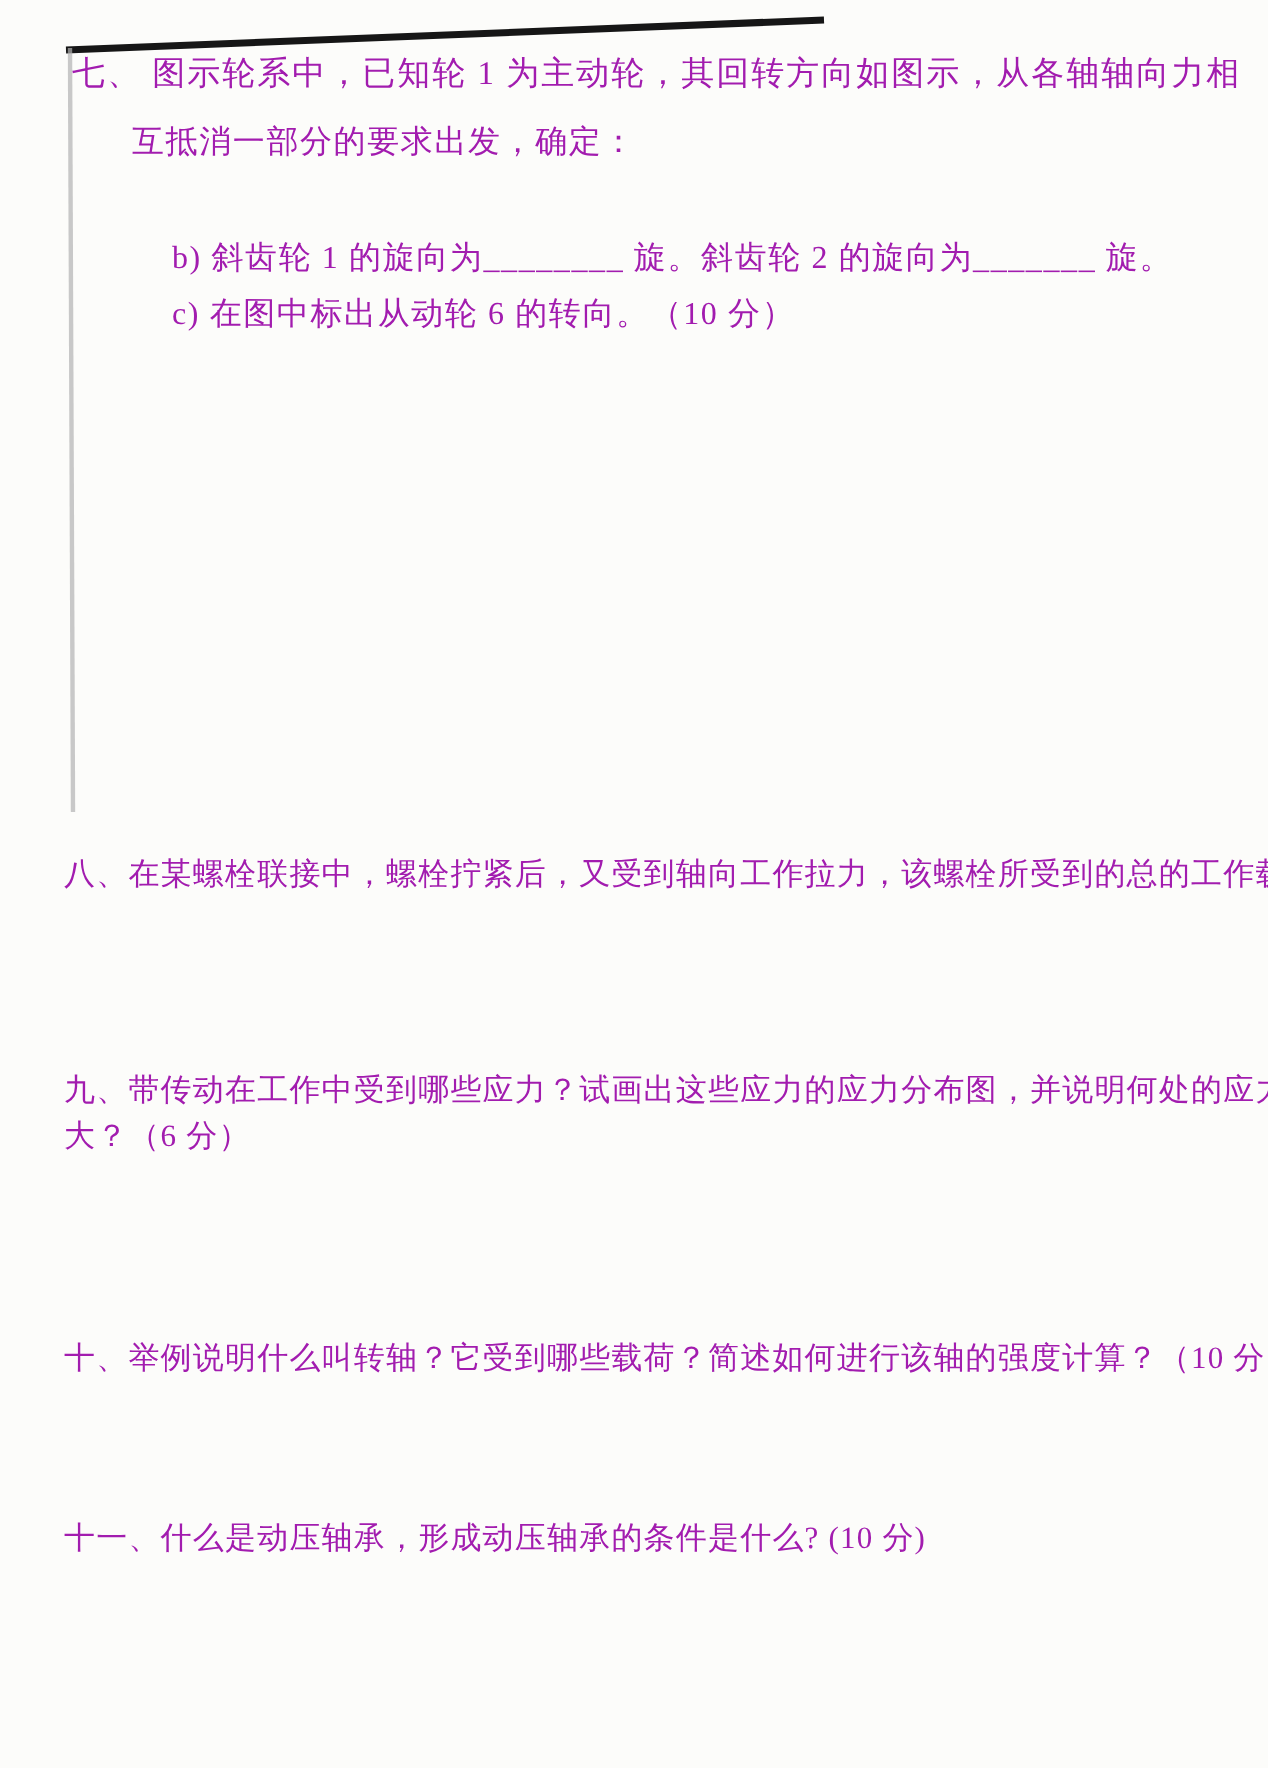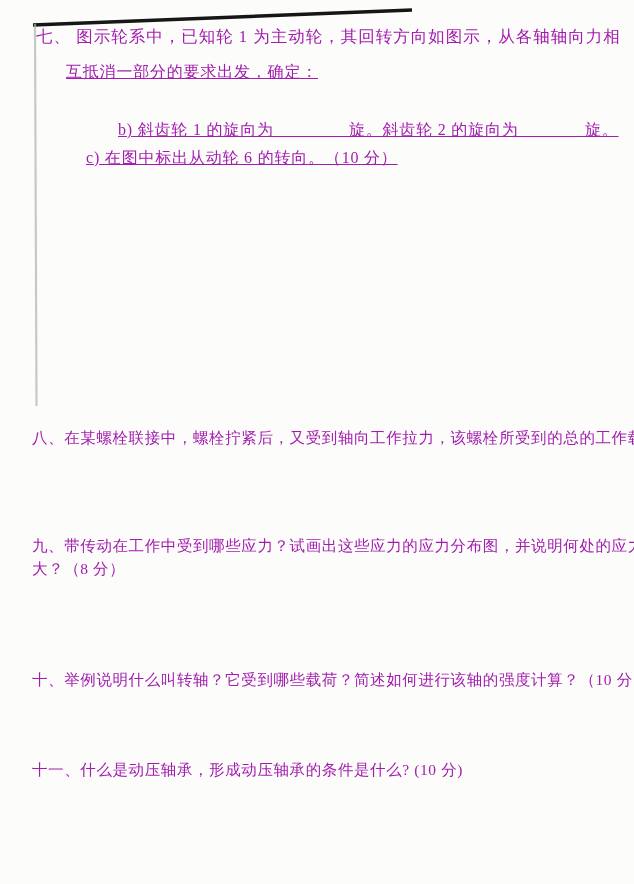--- a/index.html
+++ b/index.html
@@ -13,46 +13,46 @@
   .page { position: absolute; inset: 0; }
   .txt {
     position: absolute;
     color: #a21caf;
     font-size: 15.5px;
     letter-spacing: 0.6px;
     white-space: nowrap;
     line-height: 1.2;
   }
   .txt.q7l1 { font-size: 16.5px; letter-spacing: 1px; }
-  .txt.q7 { font-size: 16px; letter-spacing: 0.8px; text-decoration: underline; }
+  .txt.q7 { font-size: 16px; letter-spacing: 0.8px; }
   .artifact-svg, .diagram-svg { position: absolute; }
   .artifact-svg { left: 0; top: 0; pointer-events: none; }
   .diagram-svg { left: 340px; top: 168px; }
 </style>
 </head>
 <body>
 
 <div class="page">
 
   <svg class="artifact-svg" width="634" height="884" viewBox="0 0 634 884">
     <line x1="33" y1="25" x2="412" y2="10" stroke="#161616" stroke-width="3.5"></line>
     <line x1="35" y1="24" x2="36.5" y2="406" stroke="#b3b3b3" stroke-width="2.2" opacity="0.7"></line>
   </svg>
 
   <div class="txt q7l1" style="left:36px; top:27px;">七、 图示轮系中，已知轮 1 为主动轮，其回转方向如图示，从各轴轴向力相</div>
   <div class="txt q7" style="left:66px; top:62px;">互抵消一部分的要求出发，确定：</div>
-  <div class="txt q7" style="left:86px; top:120px;margin-left:32px;">b) 斜齿轮 1 的旋向为________ 旋。斜齿轮 2 的旋向为_______ 旋。</div>
+  <div class="txt q7" style="left:86px; top:120px;">b) 斜齿轮 1 的旋向为________ 旋。斜齿轮 2 的旋向为_______ 旋。</div>
   <div class="txt q7" style="left:86px; top:148px;">c) 在图中标出从动轮 6 的转向。（10 分）</div>
 
   <svg class="diagram-svg" width="215" height="260" viewBox="340 168 215 428">
     
   </svg>
 
   <div class="txt" style="left:32px; top:429px;">八、在某螺栓联接中，螺栓拧紧后，又受到轴向工作拉力，该螺栓所受到的总的工作载荷</div>
 
   <div class="txt" style="left:32px; top:537px;">九、带传动在工作中受到哪些应力？试画出这些应力的应力分布图，并说明何处的应力最</div>
-  <div class="txt" style="left:32px; top:560px;">大？（8 分）</div>
+  <div class="txt" style="left:32px; top:560px;">大？（6 分）</div>
 
   <div class="txt" style="left:32px; top:671px;">十、举例说明什么叫转轴？它受到哪些载荷？简述如何进行该轴的强度计算？（10 分）</div>
 
   <div class="txt" style="left:32px; top:761px;text-align:center;">十一、什么是动压轴承，形成动压轴承的条件是什么? (10 分)</div>
 
 </div>
 
 </body></html>

